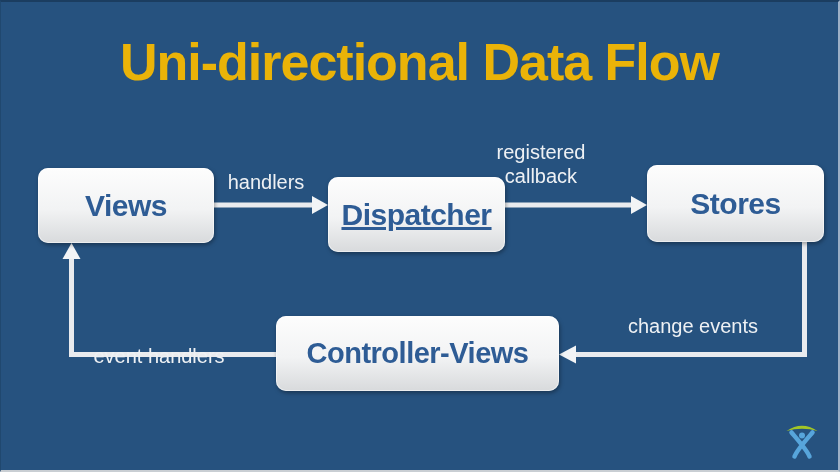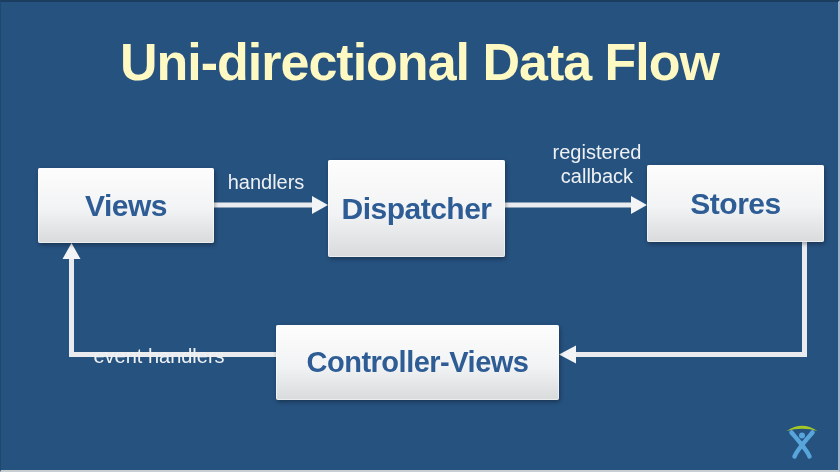--- a/index.html
+++ b/index.html
@@ -12,55 +12,55 @@
     box-sizing:border-box;
     border-top:2px solid #1B3D60;
     border-left:1px solid #20486F;
     border-right:2px solid #9DB0C6;
     border-bottom:2px solid #C9CED3;
   }
   .title{
     position:absolute;
     left:0; right:0; top:30px;
     text-align:center;
-    color:#fef9c3;
+    color:#eab308;
     font-size:52px;
     font-weight:bold;
     letter-spacing:-1px;
     margin:0;
   }
   .node{
     position:absolute;
     background:linear-gradient(180deg,#FDFDFD 0%,#F2F3F4 55%,#D8DADC 100%);
-    border-radius:2px;
+    border-radius:10px;
     box-shadow:1px 2px 4px rgba(0,0,0,0.35), inset 0 0 0 1px rgba(255,255,255,0.5);
     display:flex;
     align-items:center;
     justify-content:center;
     color:#2E5C95;
     font-weight:bold;
     font-size:30px;
     letter-spacing:-0.5px;
   }
   .node-views{left:37px;top:166px;width:176px;height:75px;}
-  .node-dispatcher{left:327px;top:158px;width:177px;height:97px;}
+  .node-dispatcher{left:327px;top:175px;width:177px;height:75px;text-decoration:underline;}
   .node-stores{left:646px;top:163px;width:177px;height:77px;text-align:center;}
-  .node-controller-views{left:275px;top:323px;width:283px;height:75px;font-size:29px;}
+  .node-controller-views{left:275px;top:314px;width:283px;height:75px;font-size:29px;}
   .edge-label{
     position:absolute;
     transform:translateX(-50%);
     color:#EEF1F4;
     font-size:20px;
     text-align:center;
     line-height:1.2;
     white-space:nowrap;
   }
   .edge-label.wrap{white-space:normal;width:140px;}
   .label-actions{left:265px;top:168px;}
-  .label-registered-callback{left:596px;top:138px;text-align:center;}
+  .label-registered-callback{left:540px;top:138px;text-align:center;}
   .label-change-events{left:692px;top:312px;}
   .label-event-handlers{left:158px;top:310px;margin-top:32px;}
   .arrows{
     position:absolute;
     left:0;top:0;width:840px;height:472px;
     pointer-events:none;
   }
   .arrow-line{stroke:#E9EBEE;stroke-width:5;fill:none;}
   .arrow-head{fill:#F2F4F6;stroke:none;}
   .logo{
@@ -102,20 +102,21 @@
   </div>
   <div class="node node-stores">
     <span>Stores</span>
   </div>
   <div class="node node-controller-views">
     <span>Controller-Views</span>
   </div>
 
   <div class="edge-label label-actions">handlers</div>
   <div class="edge-label wrap label-registered-callback">registered callback</div>
+  <div class="edge-label label-change-events">change events</div>
   <div class="edge-label label-event-handlers">event handlers</div>
 
   <svg class="logo" viewBox="0 0 34 40">
     <path d="M1.5,11 Q17,0.5 32.5,11 Q17,6.5 1.5,11 Z" fill="#A3C626"></path>
     <circle cx="17" cy="15.5" r="3" fill="#57A5DB"></circle>
     <path d="M6.5,12.5 C12,19 22,30 24.5,36.5 M27.5,12.5 C22,19 12,30 9.5,36.5" stroke="#57A5DB" stroke-width="4.5" stroke-linecap="round" fill="none"></path>
   </svg>
 
 </div>
 

